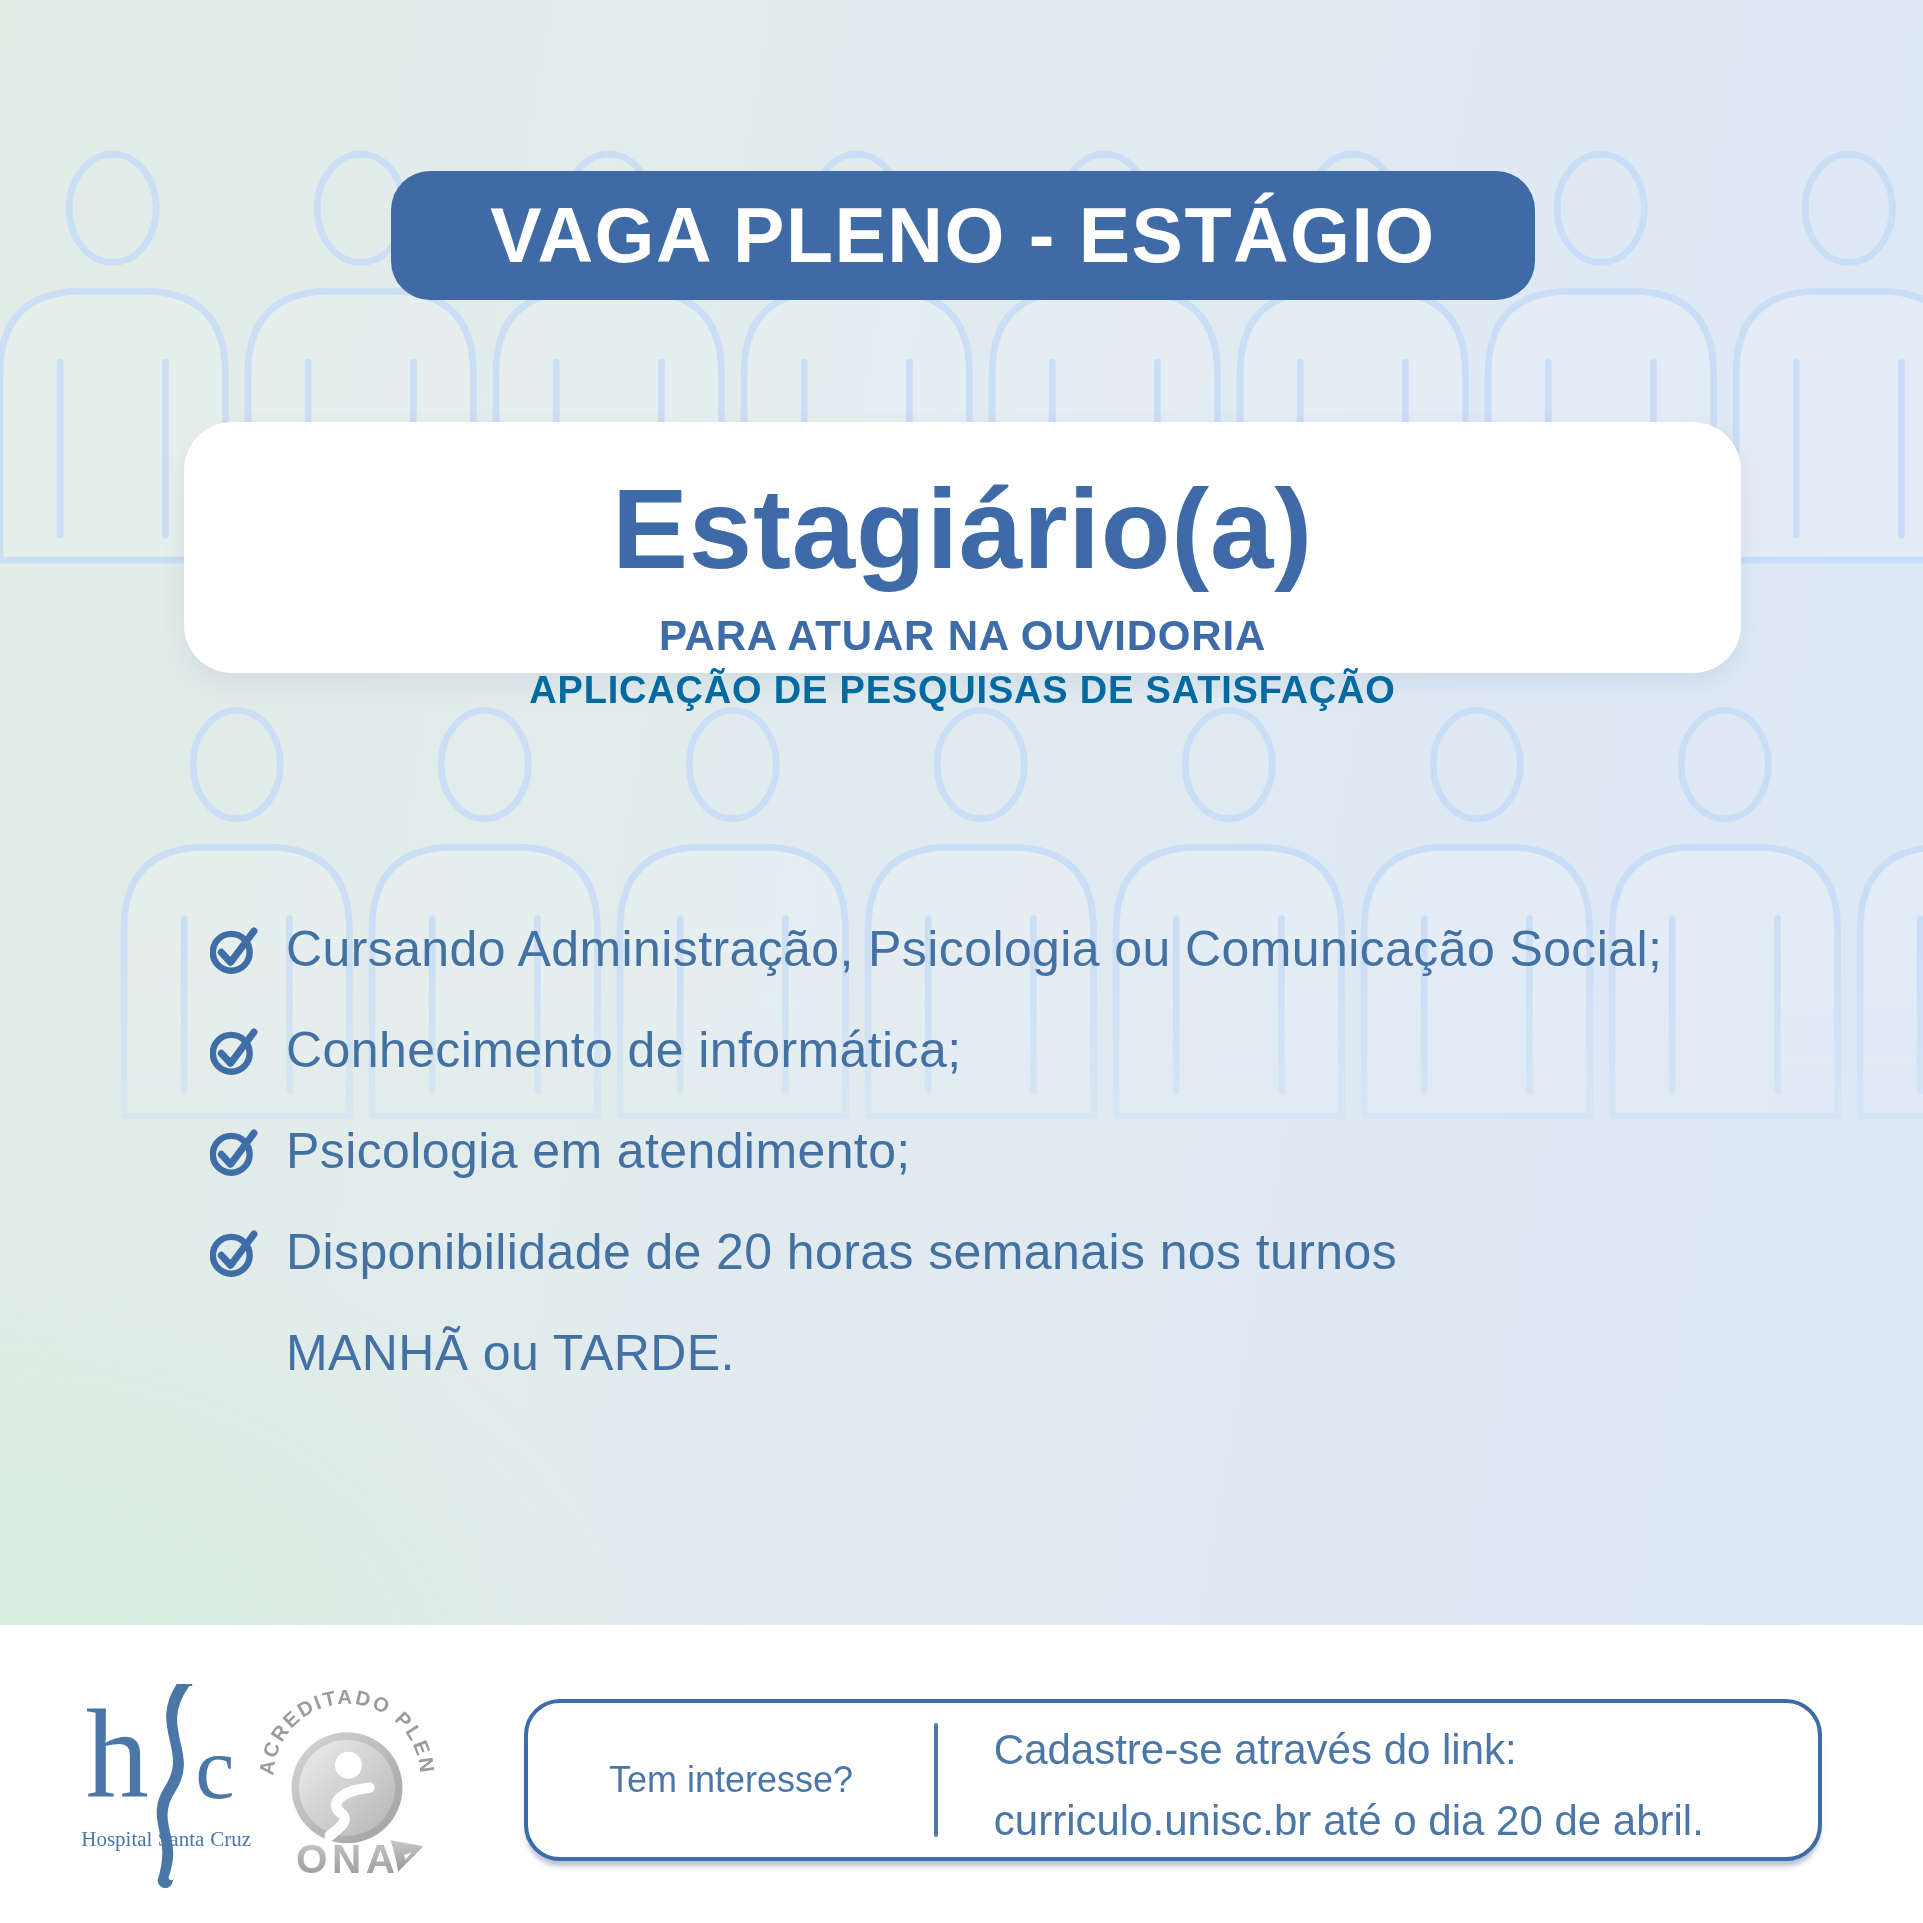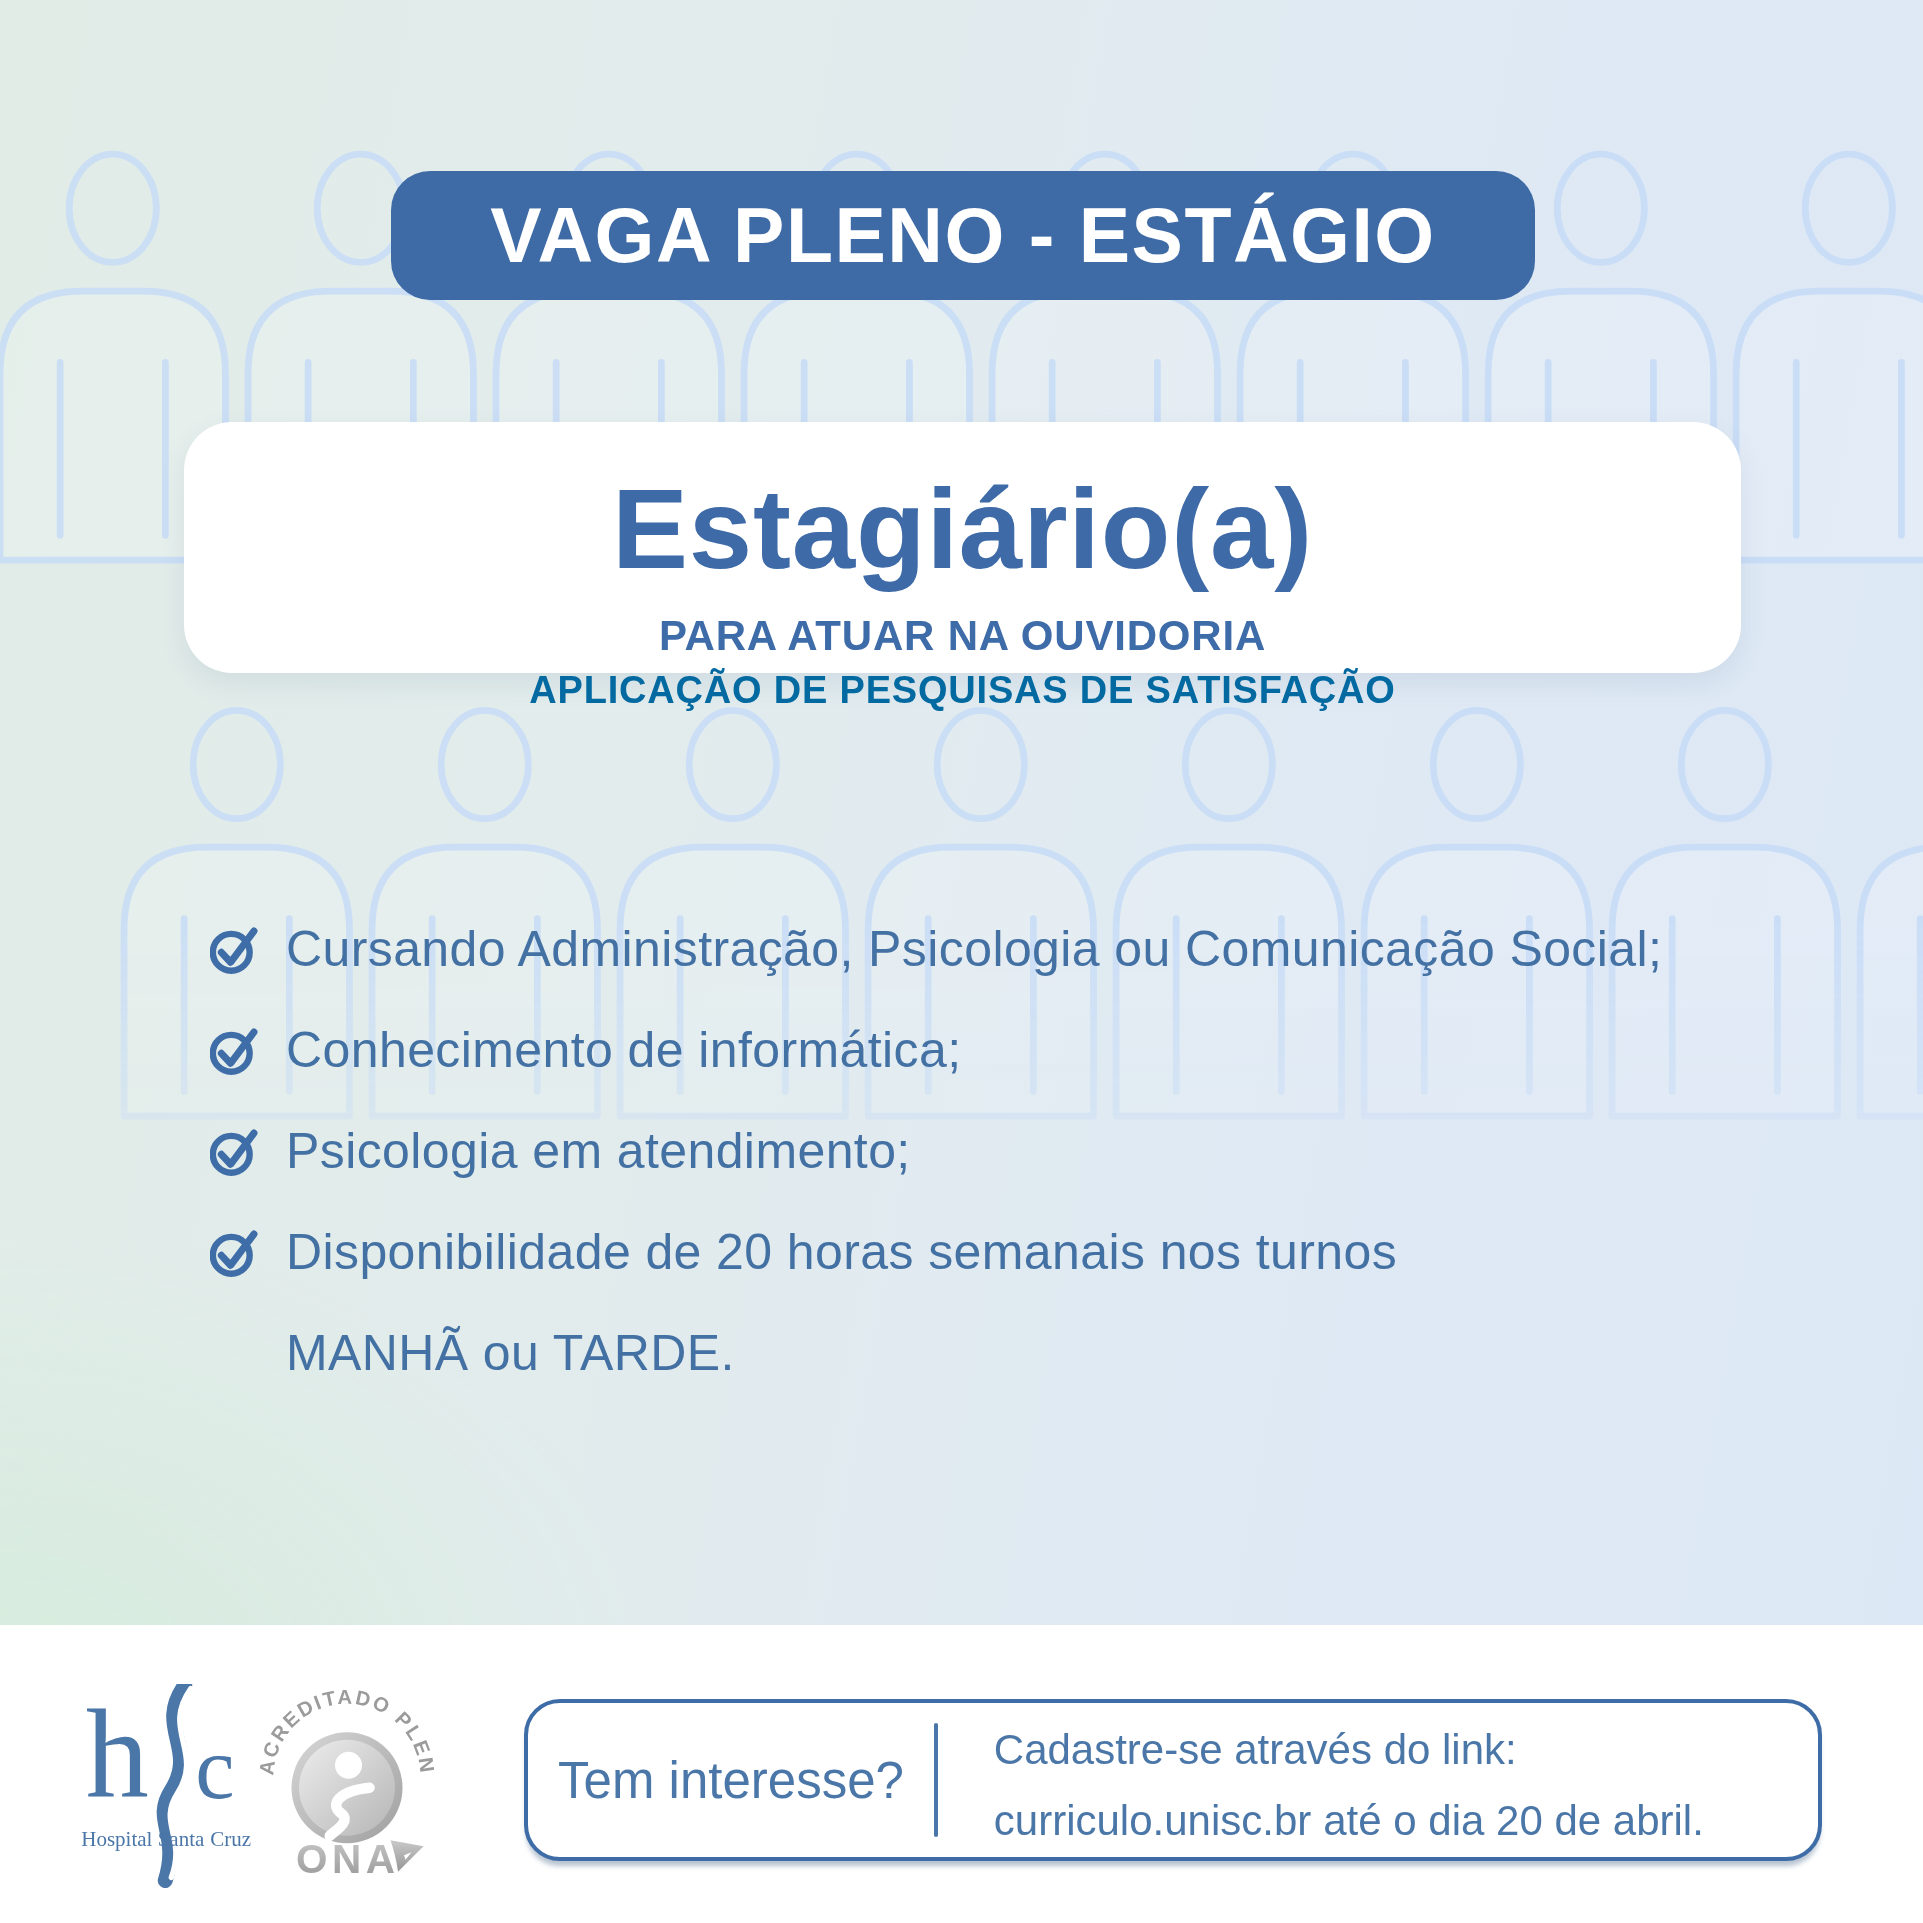--- a/index.html
+++ b/index.html
@@ -53,21 +53,21 @@
   #hsc-logo{position:absolute;left:81px;top:59px;}
   #ona-badge{position:absolute;left:257px;top:56px;}
 
   .cta-box{
     position:absolute;left:524px;top:74px;width:1298px;height:162px;box-sizing:border-box;
     background:#ffffff;border:4.5px solid #3d6ca6;border-radius:36px;
     box-shadow:0 6.8px 5.3px -2.3px rgba(96,122,154,.45);
     display:flex;align-items:stretch;
   }
   .cta-left{width:406px;display:flex;align-items:center;justify-content:center;}
-  .cta-question{font-size:51px;color:#4b77a8;}
+  .cta-question{font-size:36px;color:#4b77a8;}
   .cta-divider{width:3.8px;background:#4b77a8;margin:20px 0;border-radius:2.3px;}
   .cta-right{flex:1;display:flex;flex-direction:column;justify-content:center;row-gap:24px;padding-left:56px;padding-top:10.5px;}
   .cta-line{font-size:42px;line-height:47px;color:#4b77a8;white-space:nowrap;}
   .cta-deadline{font-weight:normal;margin-left:12px;}
 </style>
 </head>
 <body>
 
 <svg id="bg-pattern" width="1924" height="1278" viewBox="0 0 2560 1700">
   <defs>

